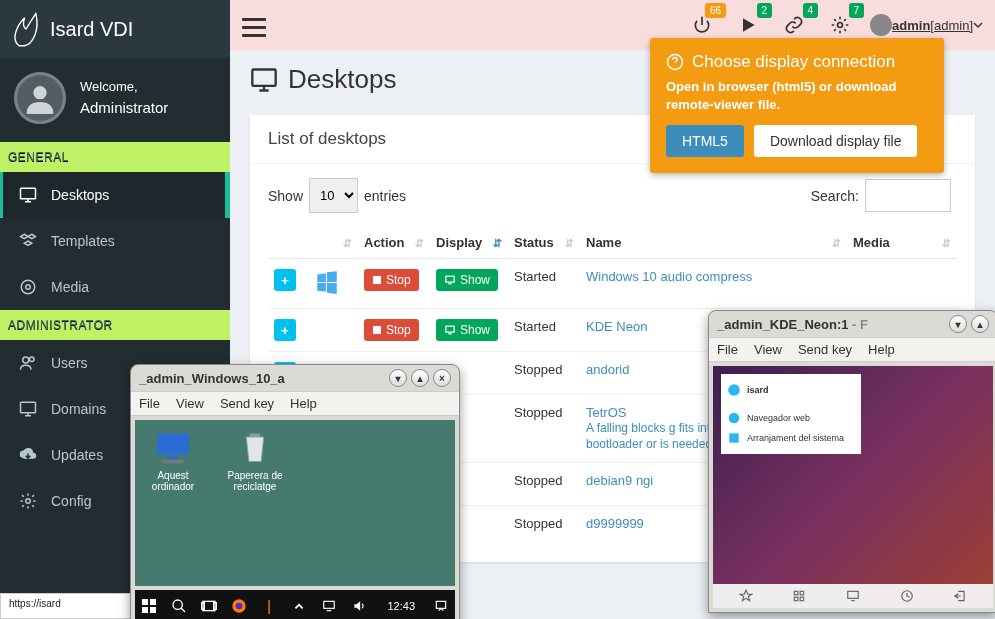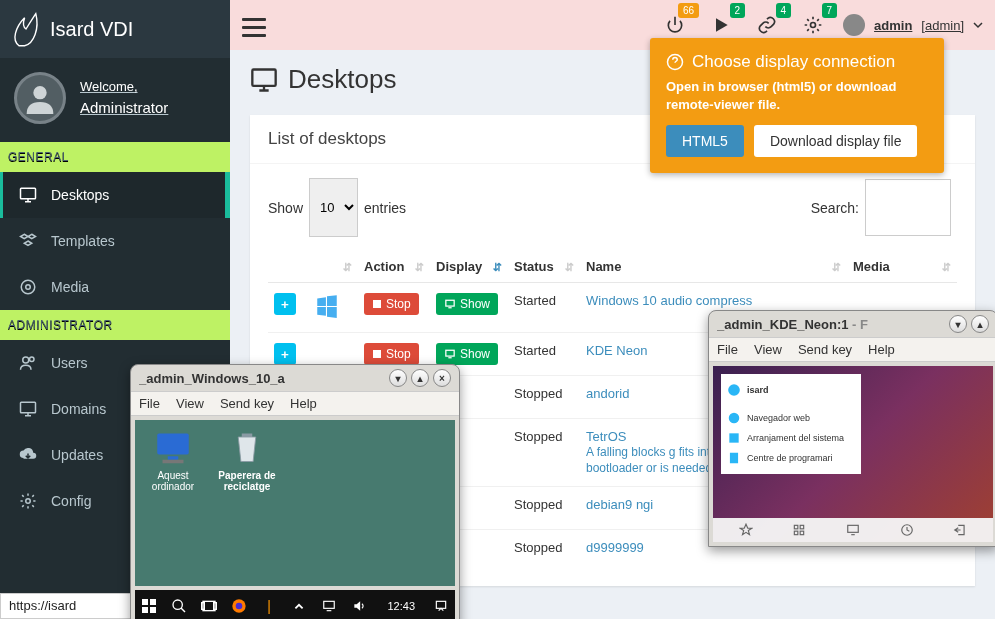--- a/index.html
+++ b/index.html
@@ -2,46 +2,46 @@
 <html><head>
 <meta charset="utf-8">
 <style>
 * { box-sizing: border-box; margin: 0; padding: 0; }
 body { font-family: -apple-system, "Helvetica Neue", Arial, sans-serif; font-size: 14px; color: #333; width: 995px; height: 619px; overflow: hidden; position: relative; background: #ecf0f5; }
 .sidebar { position: absolute; left: 0; top: 0; width: 230px; height: 100%; background: #222d32; color: #b8c7ce; }
 .brand { height: 58px; display: flex; align-items: center; padding: 0 12px; background: #2b3840; color: #fff; font-size: 20px; font-weight: 300; }
 .brand svg { width: 28px; height: 38px; margin-right: 10px; }
 .user-panel { padding: 14px 14px 18px; display: flex; align-items: center; }
 .avatar-big { width: 52px; height: 52px; border-radius: 50%; background: #525e63; border: 3px solid #788288; margin-right: 14px; display: flex; align-items: center; justify-content: center; }
-.user-panel .info { line-height: 1.4; text-decoration: underline; }
+.user-panel .info { line-height: 1.4; }
 .user-panel .welcome { color: #fff; font-size: 13px; }
 .user-panel .name { color: #fff; font-size: 15px; }
 .section-header { color: #4b646f; background: #bef264; padding: 8px 8px; font-size: 12px; letter-spacing: 0.5px; text-shadow: 0 1px 0 #000; }
 .menu-item { display: flex; align-items: center; padding: 14px 14px; color: #b8c7ce; cursor: pointer; border-left: 3px solid transparent; }
 .menu-item.active { background: #1e282c; color: #fff; border-left-color: #1abc9c; position: relative; }
 .menu-item.active::after { content: ""; position: absolute; right: 0; top: 0; height: 100%; width: 5px; background: #1abc9c; }
 .menu-item .micon { width: 22px; margin-right: 12px; display: flex; justify-content: center; }
 .content { position: absolute; left: 230px; top: 0; right: 0; bottom: 0; overflow: hidden; }
 .topbar { height: 50px; background: #f9dcdc; display: flex; align-items: center; padding: 0 12px; text-decoration: underline; }
 .hamburger { width: 24px; height: 24px; cursor: pointer; }
 .hamburger div { height: 3px; background: #333; margin: 5px 0; border-radius: 1px; }
 .topbar .spacer { flex: 1; }
 .top-icons { display: flex; align-items: center; gap: 26px; margin-right: 20px; }
 .ticon { position: relative; width: 20px; height: 20px; }
 .badge { position: absolute; top: -12px; right: -14px; background: #f39c12; color: #fff; font-size: 10px; padding: 2px 5px; border-radius: 3px; }
 .badge.green { background: #00a65a; }
-.user-top { display: flex; align-items: center; gap: 9px; font-size: 13px; }
+.user-top { display: flex; align-items: center; gap: 0; font-size: 13px; }
 .avatar-sm { width: 22px; height: 22px; border-radius: 50%; background: #888; }
 .page-header { padding: 14px 20px 6px; }
 .page-header h1 { font-size: 26px; font-weight: 400; color: #333; display: flex; align-items: center; gap: 10px; }
 .panel { margin: 14px 20px; background: #fff; box-shadow: 0 1px 2px rgba(0,0,0,0.1); }
 .panel-header { padding: 14px 18px; font-size: 17px; color: #444; border-bottom: 1px solid #f4f4f4; }
 .panel-body { padding: 14px 18px; }
 .ctrl-row { display: flex; align-items: center; margin-bottom: 14px; }
-.ctrl-row select, .ctrl-row input { border: 1px solid #ccc; padding: 20px 6px; font-size: 13px; margin: 0 6px; }
+.ctrl-row select, .ctrl-row input { border: 1px solid #ccc; padding: 8px 6px; font-size: 13px; margin: 0 6px; }
 .ctrl-row input { width: 86px; }
 .ctrl-row .sp { flex: 1; }
 table.grid { width: 100%; border-collapse: collapse; }
 table.grid th { text-align: left; font-weight: 600; font-size: 13px; padding: 8px 6px; border-bottom: 1px solid #e7e7e7; position: relative; }
 table.grid th .sort { position: absolute; right: 6px; top: 50%; transform: translateY(-50%); color: #ccc; font-size: 11px; }
 table.grid th .sort.a { color: #3c8dbc; }
 table.grid td { padding: 10px 6px; vertical-align: top; border-top: 1px solid #f0f0f0; font-size: 13px; }
 .btn-plus { width: 22px; height: 22px; background: #00c0ef; color: #fff; border: none; border-radius: 3px; font-weight: bold; cursor: pointer; }
 .btn-stop { background: #dd4b39; color: #fff; border: none; border-radius: 3px; padding: 4px 8px; font-size: 12px; cursor: pointer; display: inline-flex; align-items: center; gap: 4px; }
 .btn-show { background: #00a65a; color: #fff; border: none; border-radius: 3px; padding: 4px 8px; font-size: 12px; cursor: pointer; display: inline-flex; align-items: center; gap: 4px; }
@@ -59,27 +59,27 @@
 .vwin .titlebar { display: flex; align-items: center; padding: 4px 8px; font-size: 13px; font-weight: 600; color: #333; }
 .vwin .titlebar .t { flex: 1; white-space: nowrap; overflow: hidden; text-overflow: ellipsis; }
 .vwin .wbtn { width: 18px; height: 18px; border: 1px solid #888; border-radius: 50%; margin-left: 4px; background: linear-gradient(#fff,#ddd); display: flex; align-items: center; justify-content: center; font-size: 10px; cursor: pointer; }
 .vwin .menubar { background: #f4f2ee; padding: 4px 8px; font-size: 13px; display: flex; gap: 16px; border-top: 1px solid #ccc; border-bottom: 1px solid #ccc; }
 .vwin .inner { background: #477a6f; height: 166px; position: relative; margin: 4px; padding-left: 32px; }
 .di { position: absolute; text-align: center; color: #fff; font-size: 10px; width: 64px; }
 .di .iconbox { width: 42px; height: 36px; margin: 0 auto 4px; }
 .taskbar { background: #111; height: 32px; display: flex; align-items: center; padding: 0 4px; gap: 10px; margin: 0 4px 4px; }
 .taskbar .tbicon { width: 20px; height: 20px; display: flex; align-items: center; justify-content: center; color: #fff; }
 .taskbar .clock { color: #fff; font-size: 11px; margin-left: auto; margin-right: 6px; }
-.inner-kde { height: 176px; margin: 4px; background: linear-gradient(135deg, #3a2050, #7a3060 50%, #a04030); position: relative; }
+.inner-kde { height: 242px; margin: 4px; background: linear-gradient(135deg, #3a2050, #7a3060 50%, #a04030); position: relative; }
 .kde-panel { position: absolute; top: 8px; left: 8px; width: 140px; background: #fff; padding: 6px; font-size: 9px; color: #333; }
 .kde-panel .krow { display: flex; align-items: center; gap: 6px; padding: 3px 0; }
 .kde-panel .kicon { width: 14px; height: 14px; }
 .kde-taskbar { position: absolute; bottom: 0; left: 0; right: 0; height: 24px; background: rgba(245,245,245,0.96); display: flex; align-items: center; justify-content: space-around; padding: 0 6px; }
 .kde-taskbar .kb { width: 14px; height: 14px; }
-.statusbar { position: absolute; left: 0; bottom: 0; width: 230px; height: 26px; background: #fff; border: 1px solid #ccc; font-size: 13px; padding: 4px 8px; color: #222; z-index: 5; }
+.statusbar { position: absolute; left: 0; bottom: 0; width: 230px; height: 26px; background: #fff; border: 1px solid #ccc; font-size: 10px; padding: 4px 8px; color: #222; z-index: 5; }
 </style>
 </head>
 <body>
 
 <div class="sidebar">
   <div class="brand">
     <svg viewBox="0 0 40 52" fill="none" stroke="#fff" stroke-width="2">
       <path d="M10 50 Q2 44 5 32 Q8 20 18 10 Q14 22 20 26 Q30 10 34 4 Q38 20 33 34 Q28 48 18 50 Z"></path>
     </svg>
     <span>Isard VDI</span>
@@ -334,21 +334,21 @@
   </div>
   <div class="inner">
     <div class="di" style="left:6px; top:10px;">
       <div class="iconbox"><svg viewBox="0 0 48 40">
             <rect x="6" y="4" width="36" height="24" fill="#2a6bd4" rx="2"></rect>
             <rect x="18" y="30" width="12" height="4" fill="#2a6bd4"></rect>
             <rect x="12" y="34" width="24" height="4" fill="#777"></rect>
           </svg></div>
       <div>Aquest ordinador</div>
     </div>
-    <div class="di" style="left:80px; top:10px;font-weight:bold;">
+    <div class="di" style="left:88px; top:10px;">
       <div class="iconbox"><svg viewBox="0 0 48 40">
             <path d="M14 8h20l-3 28H17z" fill="#dfe6ea" stroke="#8a9aa4"></path>
             <rect x="18" y="4" width="12" height="4" fill="#8a9aa4"></rect>
           </svg></div>
       <div>Paperera de reciclatge</div>
     </div>
   </div>
   <div class="taskbar">
     <div class="tbicon">
         <svg width="16" height="16" viewBox="0 0 16 16" fill="#fff">
@@ -431,26 +431,20 @@
             <circle cx="12" cy="12" r="9"></circle>
           </svg>
           <span>Navegador web</span>
         </div>
       <div class="krow">
           <svg class="kicon" viewBox="0 0 24 24" fill="#29b6f6">
             <rect x="4" y="4" width="16" height="16"></rect>
           </svg>
           <span>Arranjament del sistema</span>
         </div>
-      <div class="krow">
-          <svg class="kicon" viewBox="0 0 24 24" fill="#29b6f6">
-            <rect x="5" y="3" width="14" height="18"></rect>
-          </svg>
-          <span>Centre de programari</span>
-        </div>
     </div>
     <div class="kde-taskbar">
       <svg class="kb" viewBox="0 0 24 24" fill="none" stroke="#666" stroke-width="2">
           <path d="M12 2l3 7h7l-6 4 2 7-6-4-6 4 2-7-6-4h7z"></path>
         </svg>
       <svg class="kb" viewBox="0 0 24 24" fill="none" stroke="#666" stroke-width="2">
           <rect x="4" y="4" width="6" height="6"></rect>
           <rect x="14" y="4" width="6" height="6"></rect>
           <rect x="4" y="14" width="6" height="6"></rect>
           <rect x="14" y="14" width="6" height="6"></rect>

